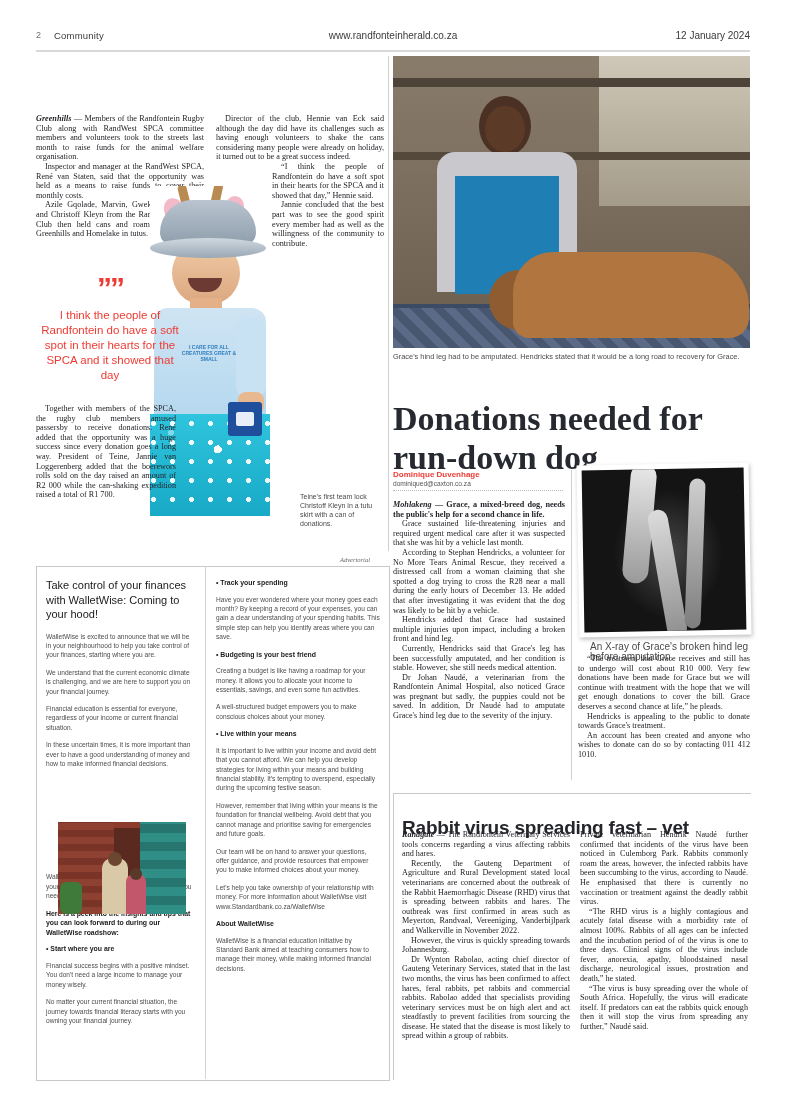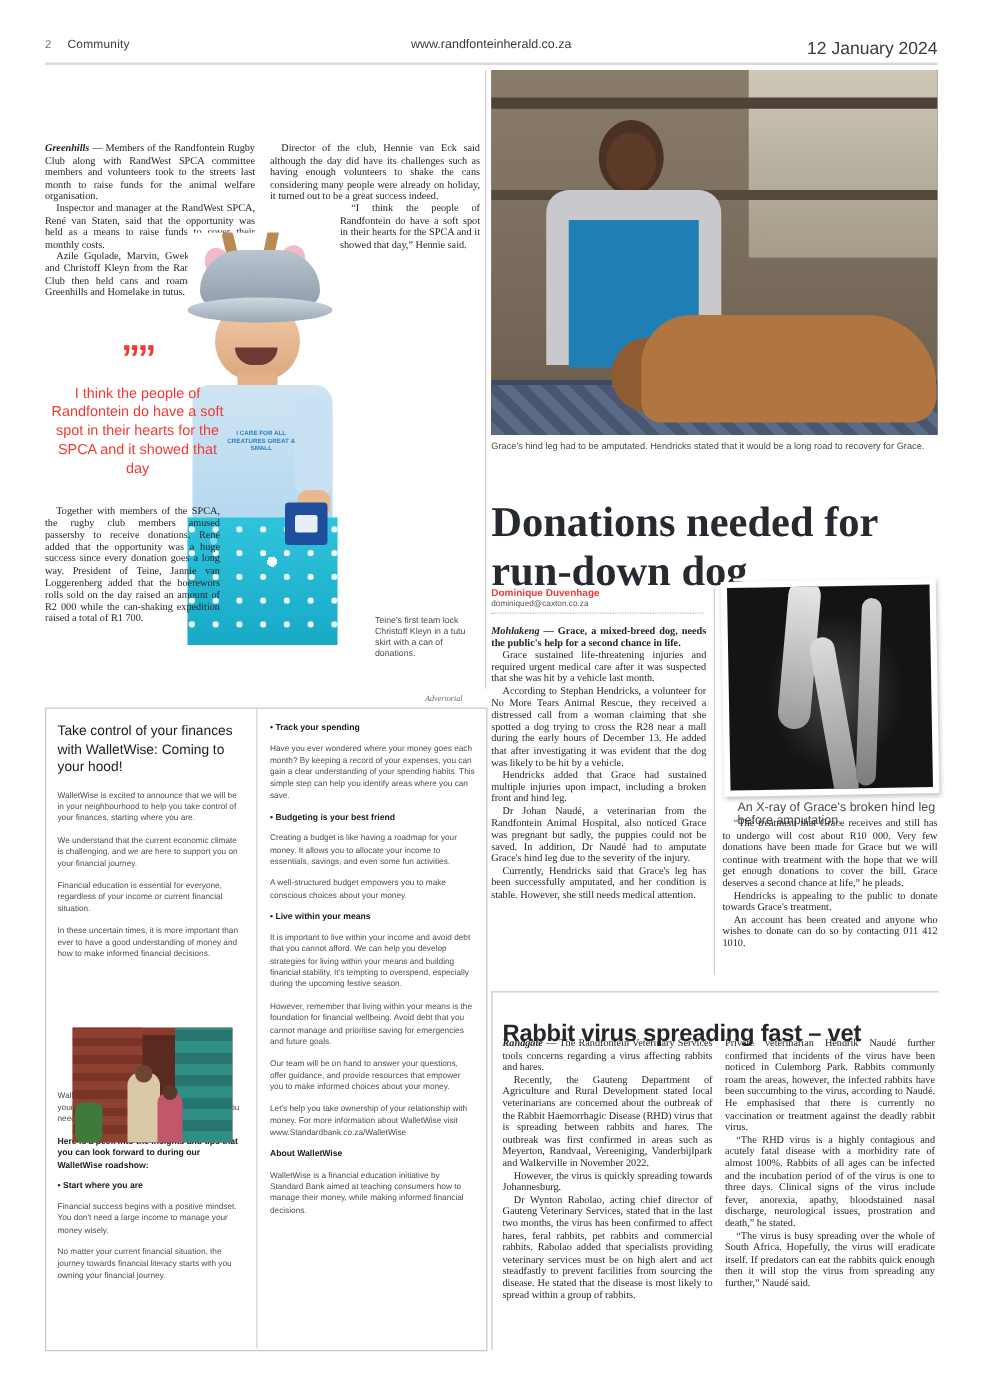--- a/index.html
+++ b/index.html
@@ -4,21 +4,21 @@
 <style>
   html,body{margin:0;padding:0;background:#ffffff;}
   body{width:786px;height:1113px;font-family:"Liberation Sans",sans-serif;color:#1b1b1b;}
   .page{position:relative;width:786px;height:1113px;overflow:hidden;background:#fff;}
 
   
   .masthead{position:absolute;left:36px;top:28px;width:714px;height:22px;}
   .mh-folio{position:absolute;left:0;top:2px;font-size:9px;color:#6f6f6f;}
   .mh-section{position:absolute;left:18px;top:2px;font-size:9.5px;color:#3a3a3a;letter-spacing:.2px;}
   .mh-url{position:absolute;left:0;right:0;top:2px;text-align:center;font-size:10px;color:#3a3a3a;}
-  .mh-date{position:absolute;right:0;top:2px;font-size:14px;color:#3a3a3a;}
+  .mh-date{position:absolute;right:0;top:2px;font-size:10px;color:#3a3a3a;}
   .mh-rule{position:absolute;left:36px;top:50px;width:714px;height:2px;background:#d9d9d9;}
 
   
   .body-serif{font-family:"Liberation Serif",serif;font-size:8.2px;line-height:9.6px;
     text-align:justify;color:#24242a;}
   .body-serif p{margin:0;text-indent:9px;}
   .body-serif p.noind{text-indent:0;}
   .body-serif b.lead{font-weight:bold;}
   .body-serif i.place{font-style:italic;font-weight:bold;}
 
@@ -171,20 +171,21 @@
   <div class="s1-c1 body-serif">
     <p class="noind"><i class="place">Greenhills</i><span> — Members of the Randfontein Rugby Club along with RandWest SPCA committee members and volunteers took to the streets last month to raise funds for the animal welfare organisation.</span></p>
     <p>Inspector and manager at the RandWest SPCA, René van Staten, said that the opportunity was held as a means to raise funds to cover their monthly costs.</p>
     <p>Azile Gqolade, Marvin, Gwekwe, Itu Mpete, and Christoff Kleyn from the Randfontein Rugby Club then held cans and roamed the area of Greenhills and Homelake in tutus.</p>
   </div>
 
   <div class="s1-c2 body-serif">
     <p>Director of the club, Hennie van Eck said although the day did have its challenges such as having enough volunteers to shake the cans considering many people were already on holiday, it turned out to be a great success indeed.</p>
     <div class="s1-c2-wrapL"></div>
     <p>“I think the people of Randfontein do have a soft spot in their hearts for the SPCA and it showed that day,” Hennie said.</p>
+    <p>Jannie concluded that the best part was to see the good spirit every member had as well as the willingness of the community to contribute.</p>
   </div>
 
   <div class="photo-tutu">
     <div class="sky"></div>
     <div class="ph-hornL"></div>
     <div class="ph-hornR"></div>
     <div class="ph-earL"></div>
     <div class="ph-earR"></div>
     <div class="ph-hat"></div>
     <div class="ph-face"></div>
@@ -237,22 +238,22 @@
     <div class="bdot"></div>
   </div>
 
   <div class="s2-vrule"></div>
 
   <div class="s2-c1 body-serif">
     <p class="noind"><i class="place">Mohlakeng</i><b class="lead"> — Grace, a mixed-breed dog, needs the public's help for a second chance in life.</b></p>
     <p>Grace sustained life-threatening injuries and required urgent medical care after it was suspected that she was hit by a vehicle last month.</p>
     <p>According to Stephan Hendricks, a volunteer for No More Tears Animal Rescue, they received a distressed call from a woman claiming that she spotted a dog trying to cross the R28 near a mall during the early hours of December 13. He added that after investigating it was evident that the dog was likely to be hit by a vehicle.</p>
     <p>Hendricks added that Grace had sustained multiple injuries upon impact, including a broken front and hind leg.</p>
+    <p>Currently, Hendricks said that Grace's leg has been successfully amputated, and her condition is stable. However, she still needs medical attention.</p>
     <p>Dr Johan Naudé, a veterinarian from the Randfontein Animal Hospital, also noticed Grace was pregnant but sadly, the puppies could not be saved. In addition, Dr Naudé had to amputate Grace's hind leg due to the severity of the injury.</p>
-    <p>Currently, Hendricks said that Grace's leg has been successfully amputated, and her condition is stable. However, she still needs medical attention.</p>
   </div>
 
   <div class="photo-xray">
     <div class="xr-inner">
       <div class="xr-glow"></div>
       <div class="xr-b1"></div>
       <div class="xr-b2"></div>
       <div class="xr-b3"></div>
     </div>
   </div>

